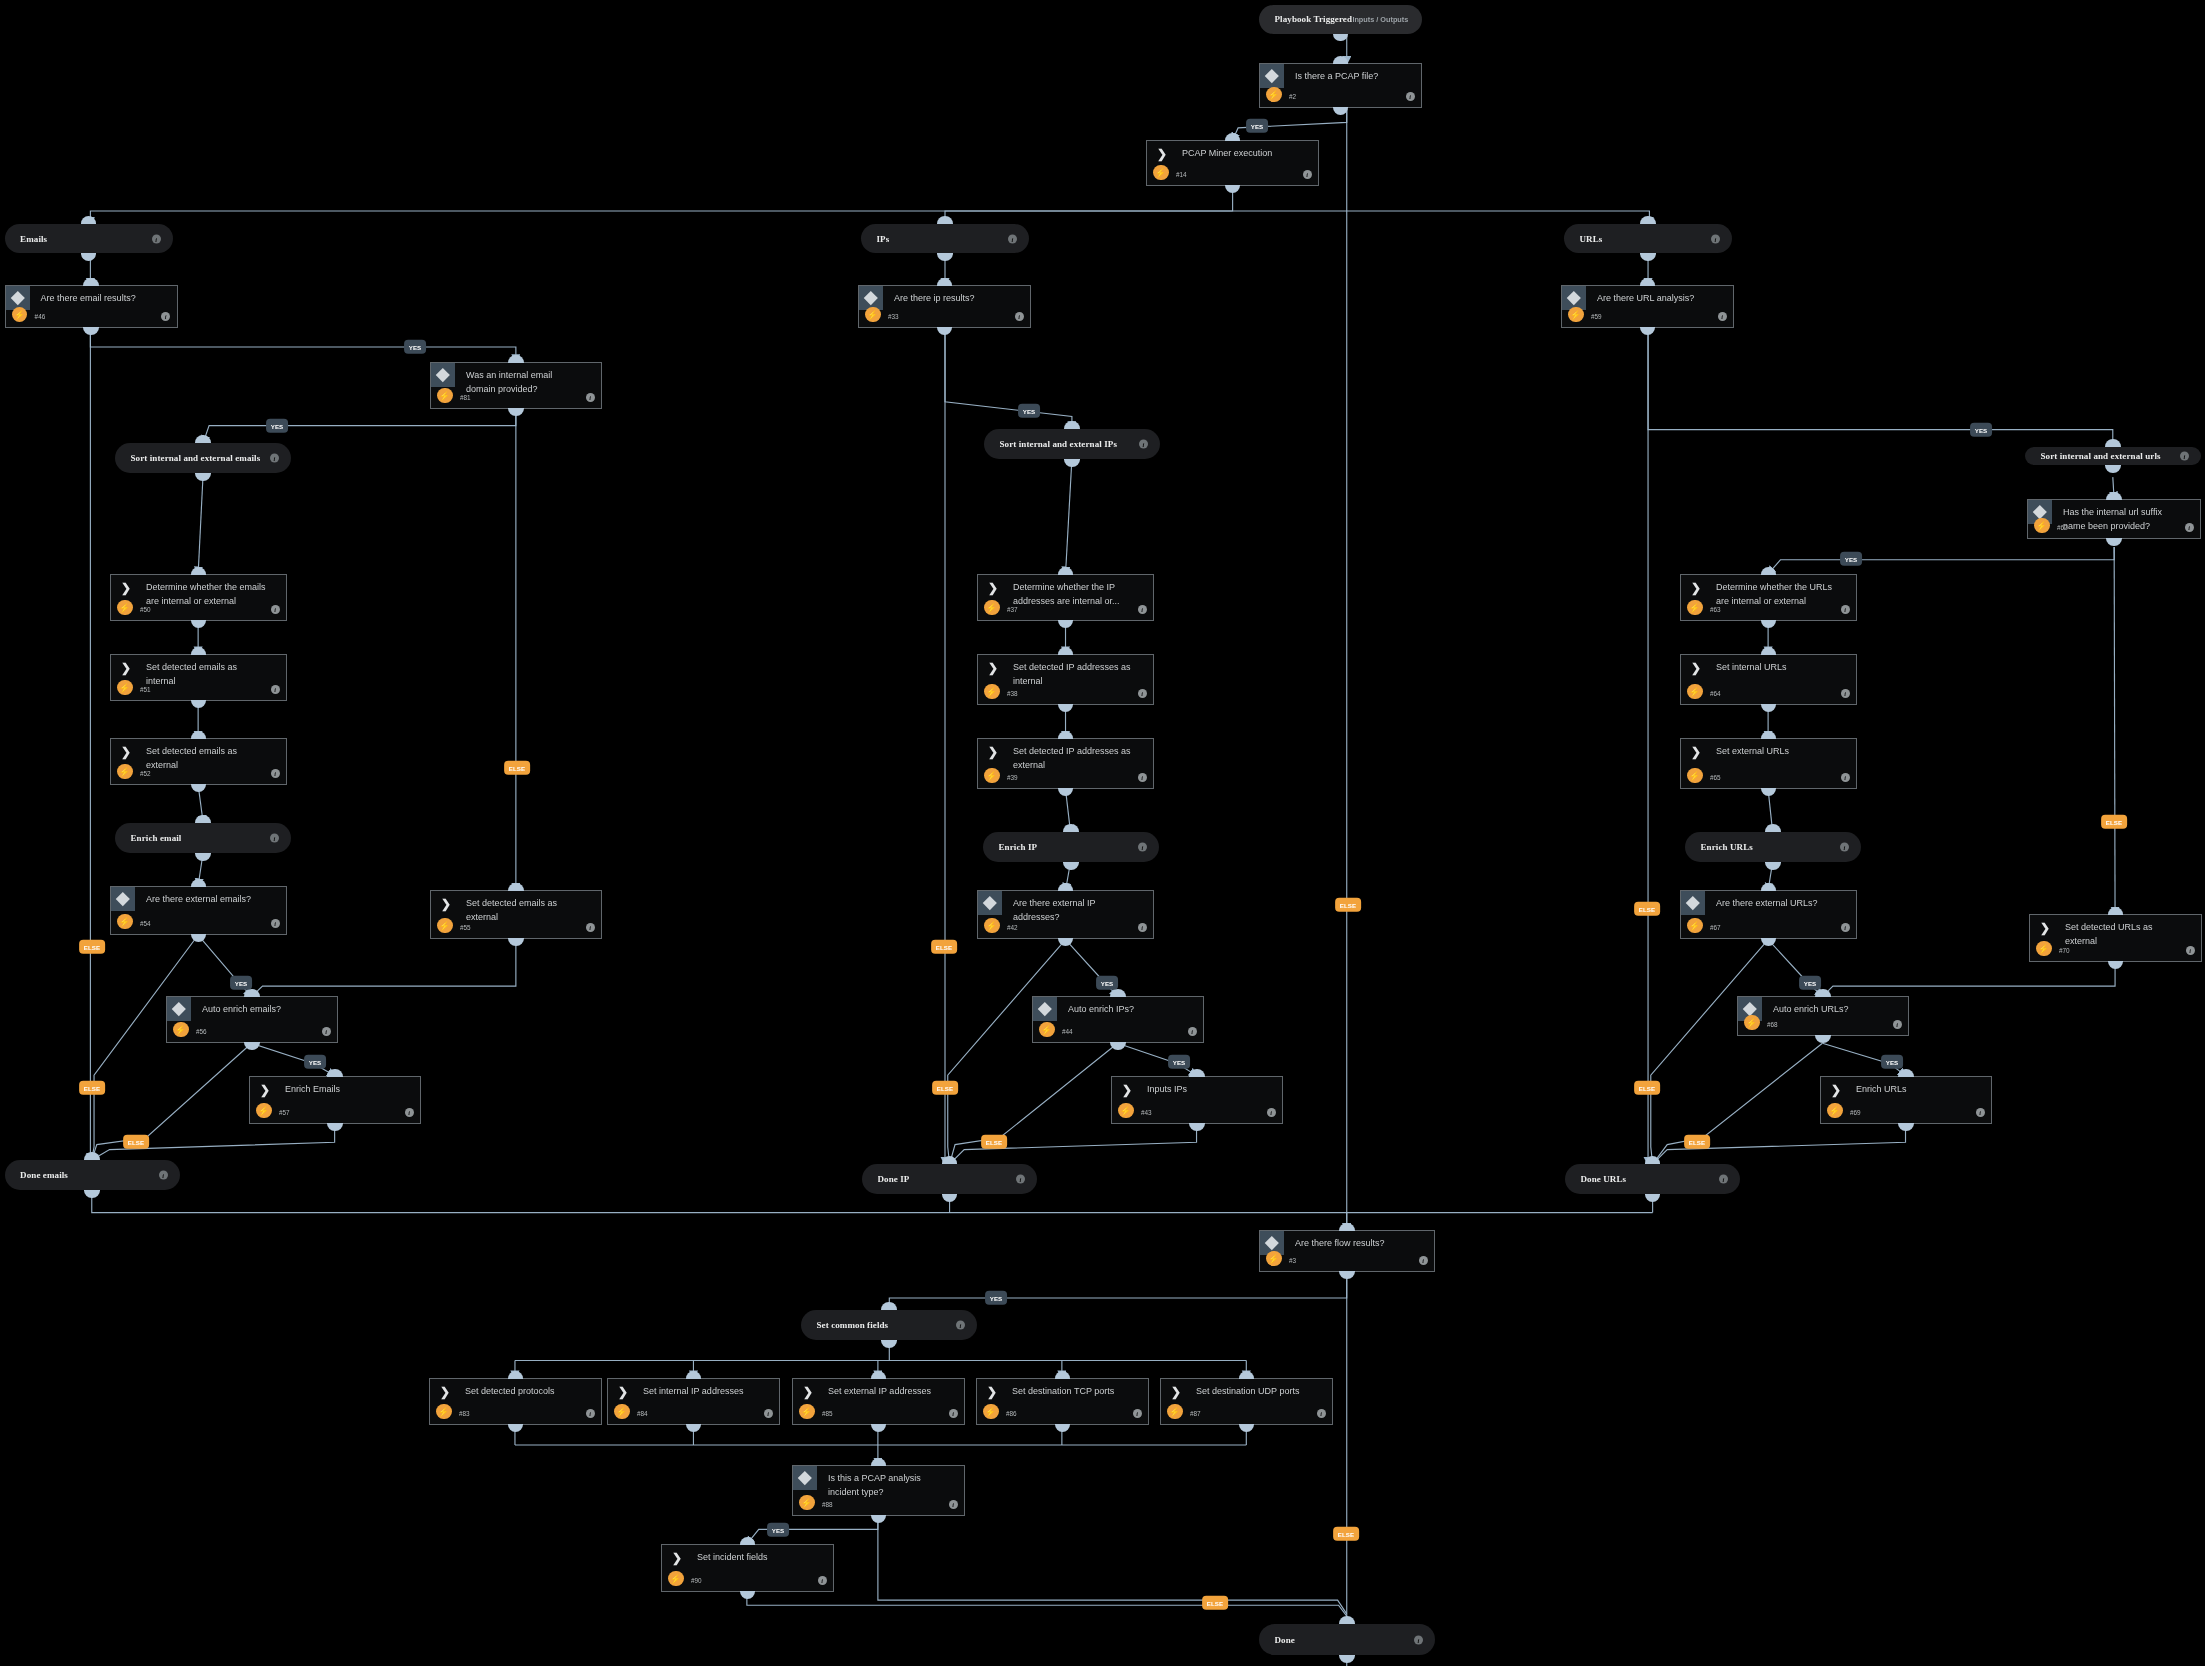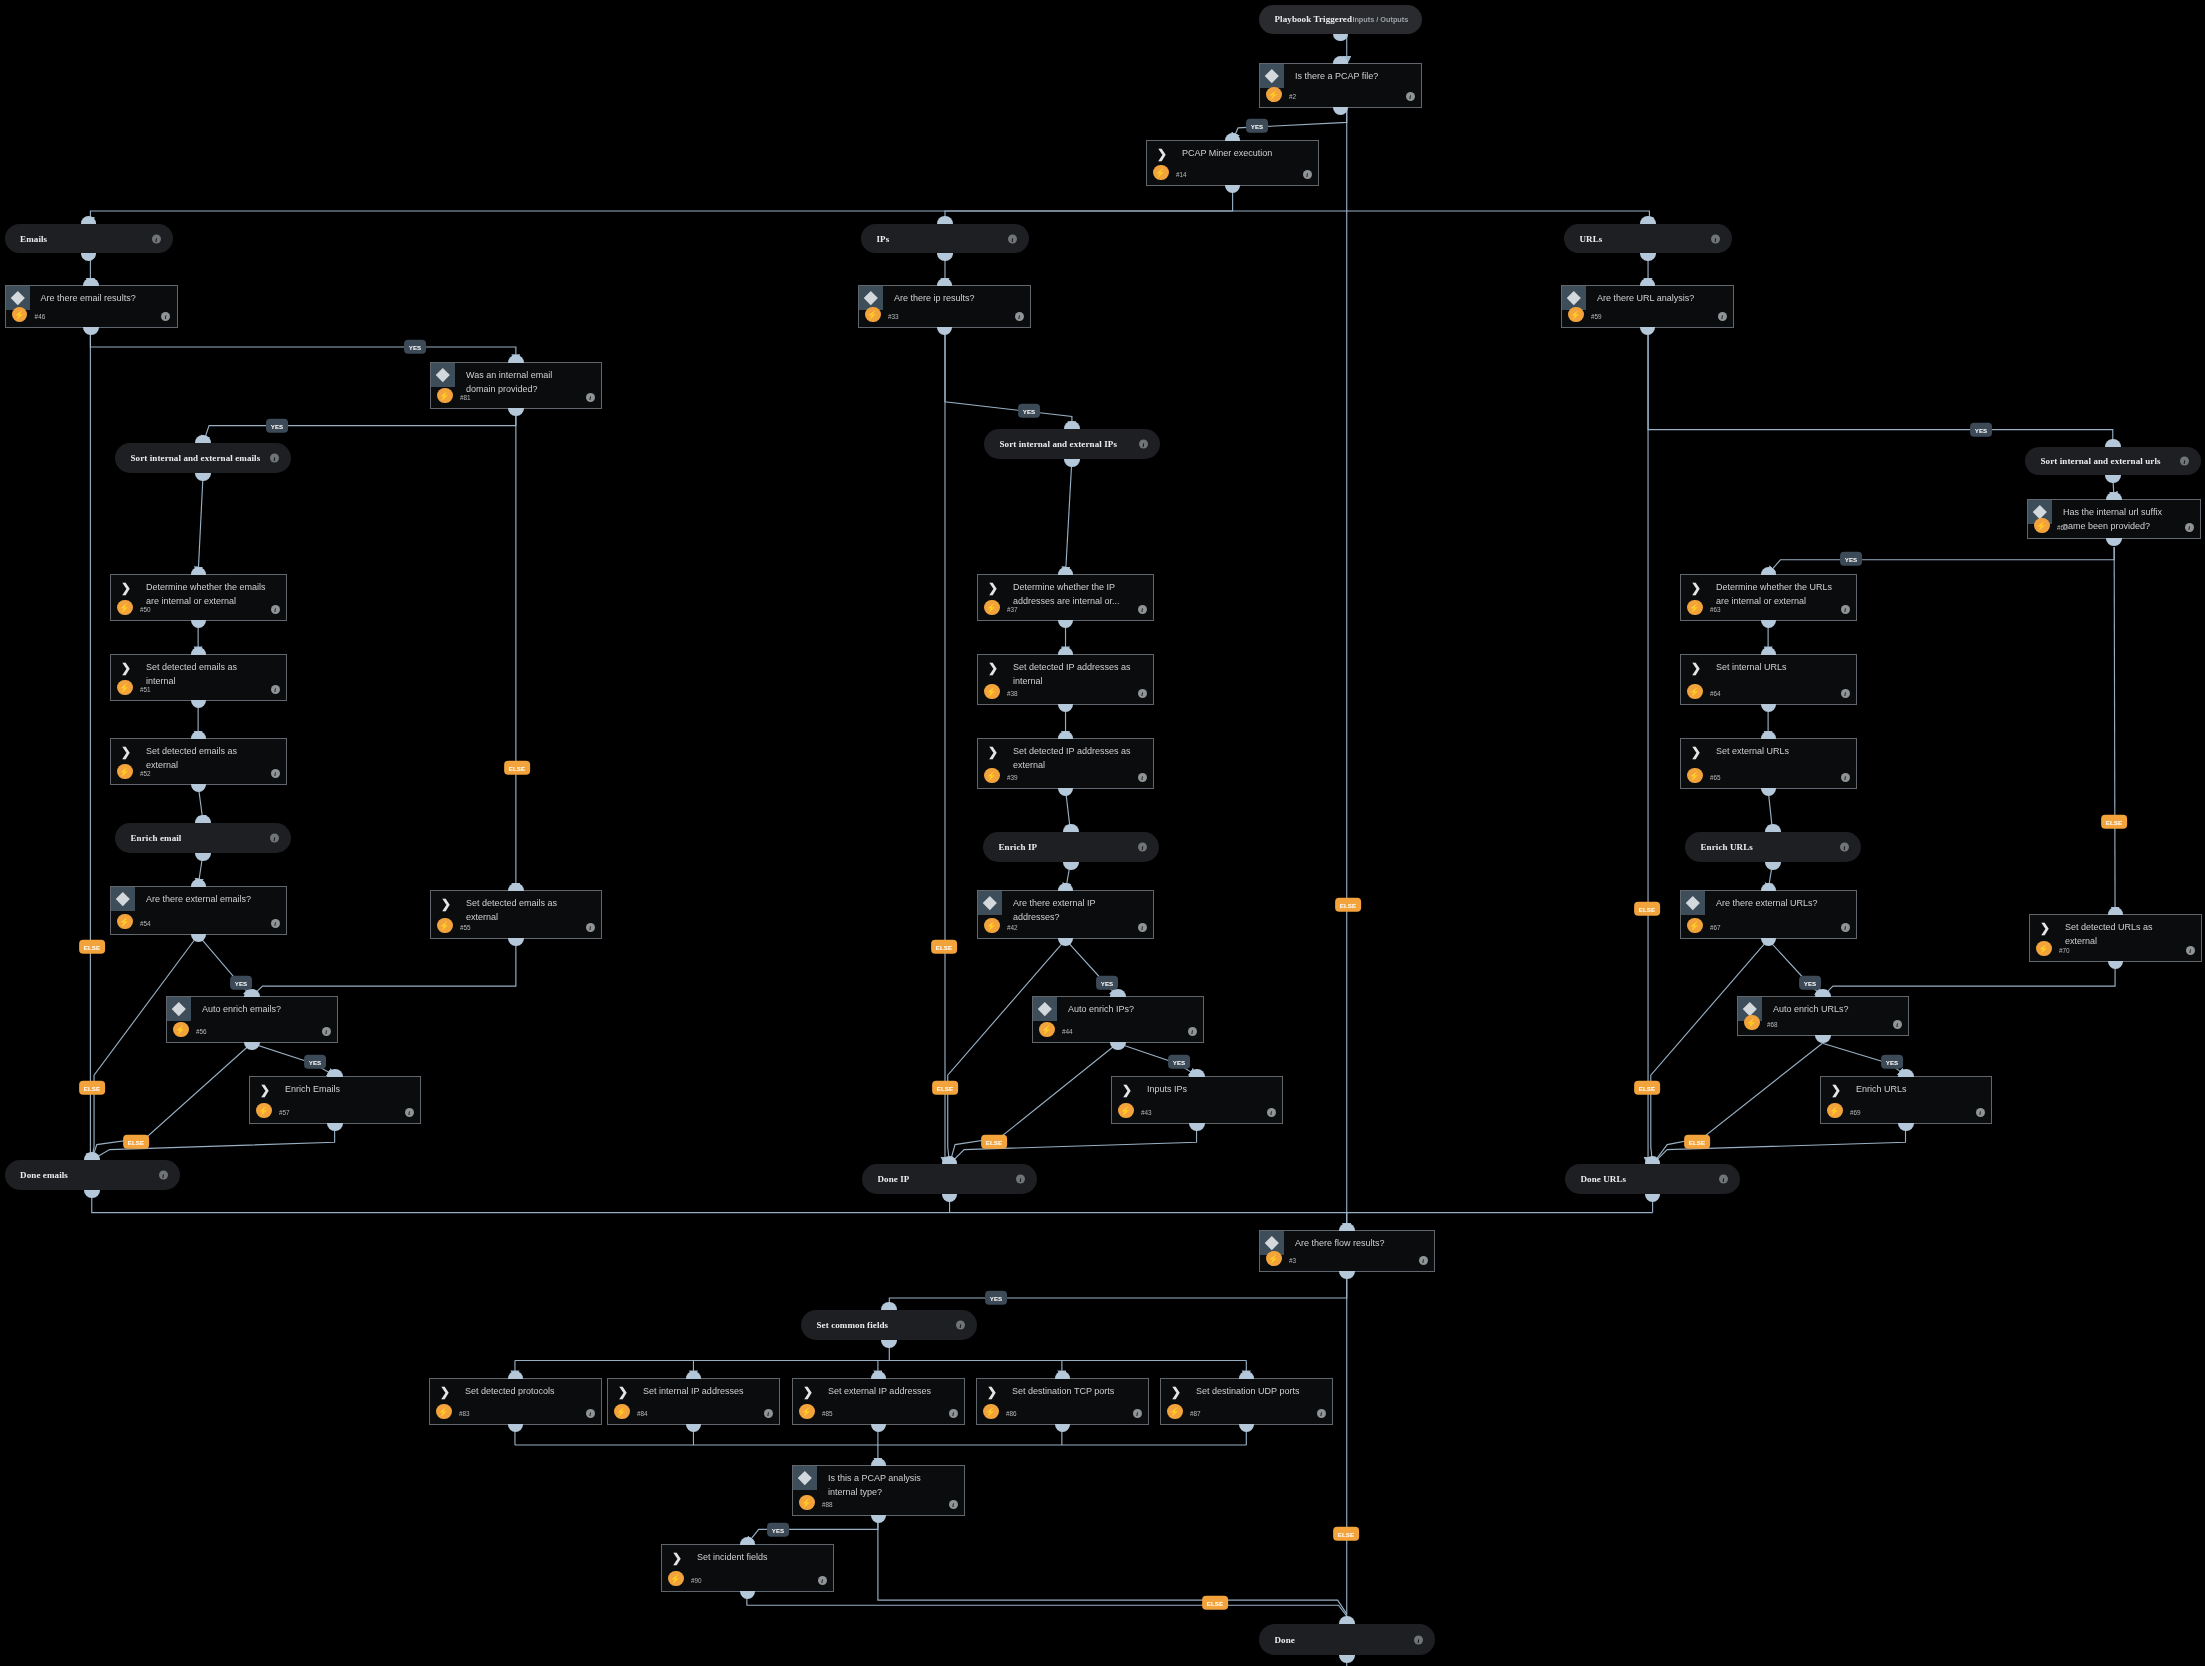--- a/index.html
+++ b/index.html
@@ -419,21 +419,21 @@
     <span class="cond-head">
         <span class="diamond"></span>
       </span>
 
     <span class="title">Are there URL analysis?</span>
 
     <span class="bolt">⚡</span>
     <span class="num">#59</span>
     <span class="info">i</span>
   </div>
-    <div class="node pill section" style="left: 2025px; top: 447px; width: 176px; height: 28px;">
+    <div class="node pill section" style="left: 2025px; top: 447px; width: 176px; height: 18px;">
     <span class="port t"></span>
     <span class="port b"></span>
 
     <span class="title">Sort internal and external urls</span>
 
     <span class="info">i</span>
   </div>
     <div class="node box condition" style="left: 2027px; top: 499px; width: 174px; height: 40px;">
     <span class="port t"></span>
     <span class="port b"></span>
@@ -620,21 +620,21 @@
     <span class="num">#87</span>
     <span class="info">i</span>
   </div>
     <div class="node box condition" style="left: 792px; top: 1465px; width: 173px; height: 51px;">
     <span class="port t"></span>
     <span class="port b"></span>
     <span class="cond-head">
         <span class="diamond"></span>
       </span>
 
-    <span class="title">Is this a PCAP analysis internal type?</span>
+    <span class="title">Is this a PCAP analysis incident type?</span>
 
     <span class="bolt">⚡</span>
     <span class="num">#88</span>
     <span class="info">i</span>
   </div>
     <div class="node box task" style="left: 661px; top: 1544px; width: 173px; height: 48px;">
     <span class="port t"></span>
     <span class="port b"></span>
 
     <span class="chevron">❯</span>

